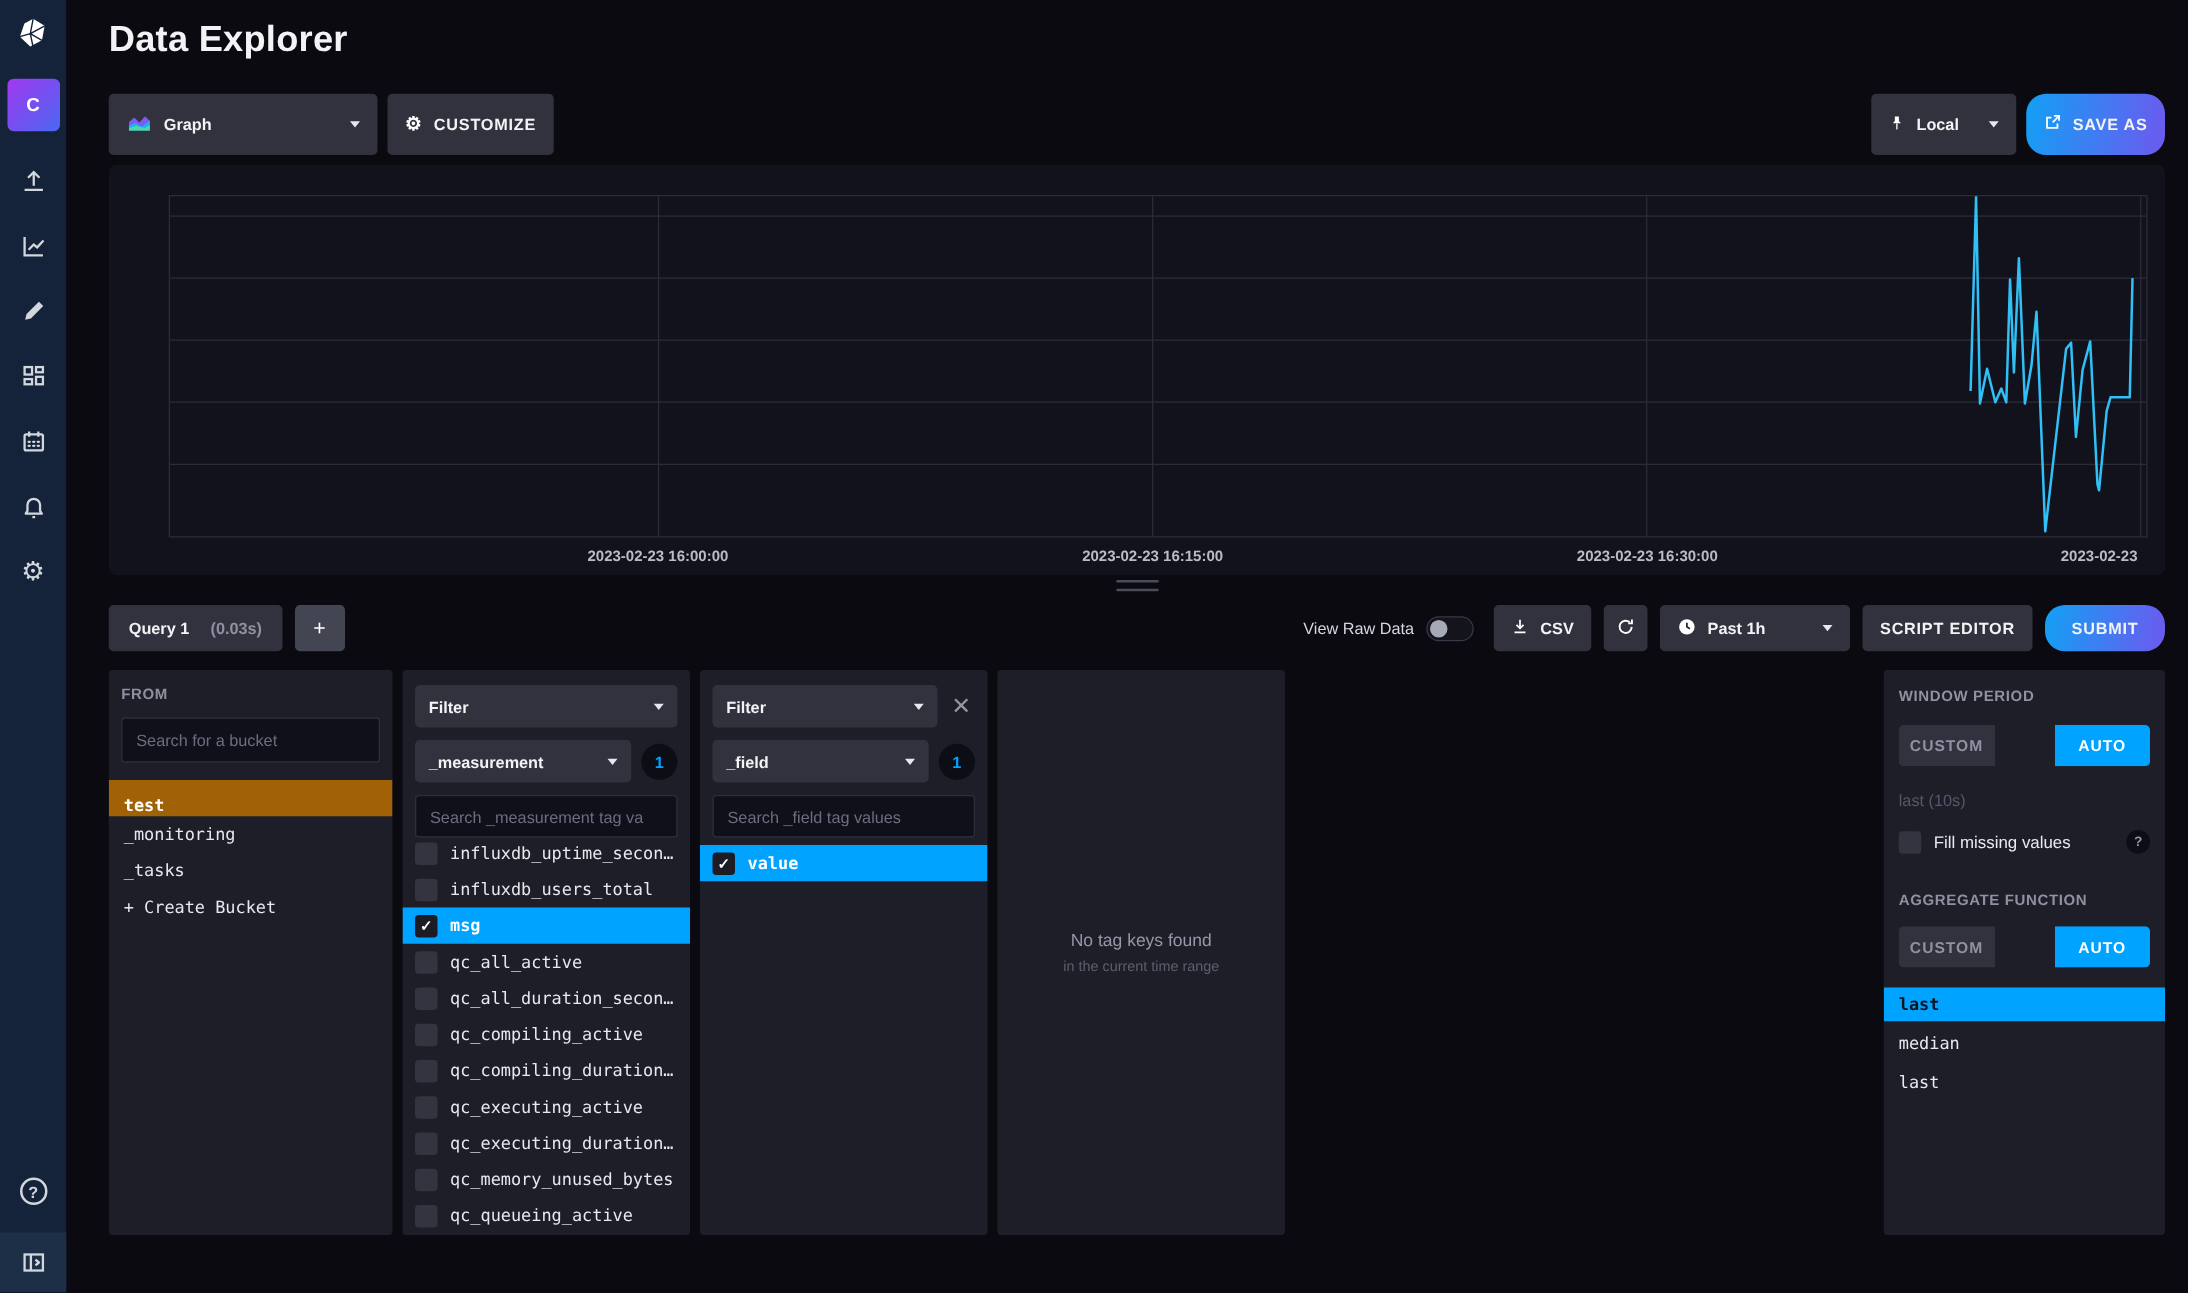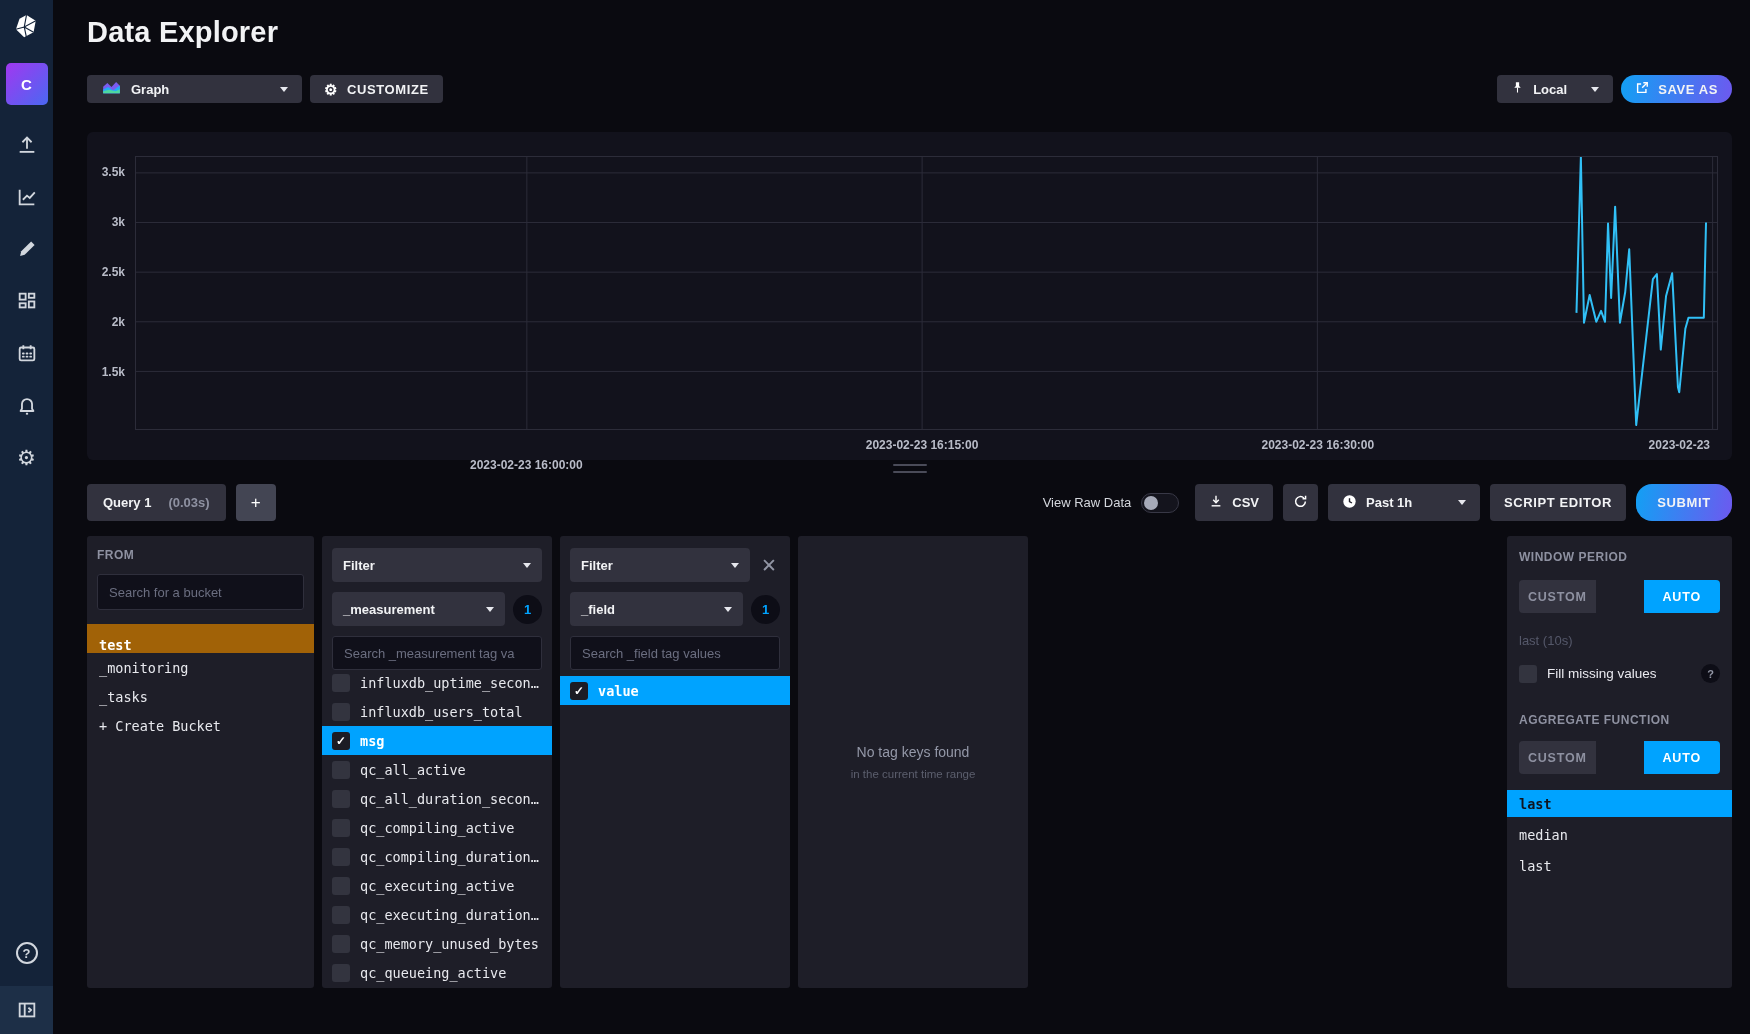--- a/index.html
+++ b/index.html
@@ -21,21 +21,21 @@
   .help-icon { width:22px; height:22px; border:2px solid #d2d7de; border-radius:50%;
     display:flex; align-items:center; justify-content:center; font-size:13px; font-weight:700; color:#d2d7de; margin-bottom:22px; }
   .sidebar-bottom { width:53px; height:48px; background:#1d2f47; display:flex; align-items:center; justify-content:center; }
 
   
   .main { flex:1; padding:0 18px 0 34px; display:flex; flex-direction:column; }
   .page-title { margin-top:16px; font-size:29px; font-weight:700; letter-spacing:.2px; }
 
   .toolbar { margin-top:26px; display:flex; justify-content:space-between; height:38px; }
   .tb-group { display:flex; gap:8px; }
-  .btn { background:#32323e; border:none; border-radius:4px; height:28px; display:flex; align-items:center;
+  .btn { background:#32323e; border:none; border-radius:4px; height:49px; display:flex; align-items:center;
     gap:9px; padding:0 14px; color:#f2f3f5; font-size:13px; font-weight:700; cursor:pointer; font-family:inherit; }
   .btn .caret { margin-left:auto; }
   .caret { width:0; height:0; border-left:4.5px solid transparent; border-right:4.5px solid transparent; border-top:5px solid #e7e8ee; }
   .viewtype-btn { width:215px; }
   .upper { text-transform:uppercase; letter-spacing:.6px; }
   .btn-cta { background:linear-gradient(100deg,#12a0f4 0%,#6d59ef 100%);border-radius:16px; }
   .mini-gear { font-size:15px; color:#fff; line-height:1; }
 
   
   .chart-panel { margin-top:19px; height:328px; background:#12121c; border-radius:6px; position:relative; }
@@ -225,43 +225,36 @@
                 <path d="M9.5 2H14v4.5"></path>
                 <path d="M14 2L8.2 7.8"></path>
               </svg>
           </span>
           <span>SAVE AS</span>
         </button>
       </div>
     </div>
 
     <div class="chart-panel">
-      <div class="y-axis">
-          <span class="tick" style="top: 5.83942%;">3.5k</span>
-          <span class="tick" style="top: 24.0876%;">3k</span>
-          <span class="tick" style="top: 42.3358%;">2.5k</span>
-          <span class="tick" style="top: 60.5839%;">2k</span>
-          <span class="tick" style="top: 78.8321%;">1.5k</span>
-        </div>
       <div class="plot">
         <svg id="chart-svg" preserveAspectRatio="none" viewBox="0 0 1583 274">
             <line x1="391.3527777777778" y1="0" x2="391.3527777777778" y2="274" stroke="#2c2c39" stroke-width="1"></line>
             <line x1="787.1027777777778" y1="0" x2="787.1027777777778" y2="274" stroke="#2c2c39" stroke-width="1"></line>
             <line x1="1182.8527777777779" y1="0" x2="1182.8527777777779" y2="274" stroke="#2c2c39" stroke-width="1"></line>
             <line x1="1578.6027777777779" y1="0" x2="1578.6027777777779" y2="274" stroke="#2c2c39" stroke-width="1"></line>
             <line x1="0" y1="16" x2="1583" y2="16" stroke="#2c2c39" stroke-width="1"></line>
             <line x1="0" y1="66" x2="1583" y2="66" stroke="#2c2c39" stroke-width="1"></line>
             <line x1="0" y1="116" x2="1583" y2="116" stroke="#2c2c39" stroke-width="1"></line>
             <line x1="0" y1="166" x2="1583" y2="166" stroke="#2c2c39" stroke-width="1"></line>
             <line x1="0" y1="216" x2="1583" y2="216" stroke="#2c2c39" stroke-width="1"></line>
             <polyline points="1442.3,157.0 1446.7,0.0 1449.8,167.0 1455.5,139.0 1462.1,166.0 1466.9,155.0 1470.9,166.0 1473.9,67.0 1477.0,142.0 1481.0,50.0 1485.8,167.0 1491.1,136.0 1495.1,93.0 1502.1,270.0 1518.8,123.0 1522.8,118.0 1526.7,194.0 1532.0,140.0 1538.1,117.0 1543.9,232.0 1545.2,237.0 1551.3,173.0 1554.4,162.0 1569.8,162.0 1572.0,66.0" fill="none" stroke="#31c0f6" stroke-width="2" stroke-linejoin="round"></polyline>
           </svg>
       </div>
       <div class="x-axis">
-          <span class="tick" style="left: 24.7222%; margin-top: 20px;">2023-02-23 16:00:00</span>
+          <span class="tick" style="left: 24.7222%;">2023-02-23 16:00:00</span>
           <span class="tick" style="left: 49.7222%;">2023-02-23 16:15:00</span>
           <span class="tick" style="left: 74.7222%;">2023-02-23 16:30:00</span>
           <span class="tick edge-right">2023-02-23</span>
         </div>
     </div>
 
     <div class="resize-handle">
         <i></i>
         <i></i>
       </div>

